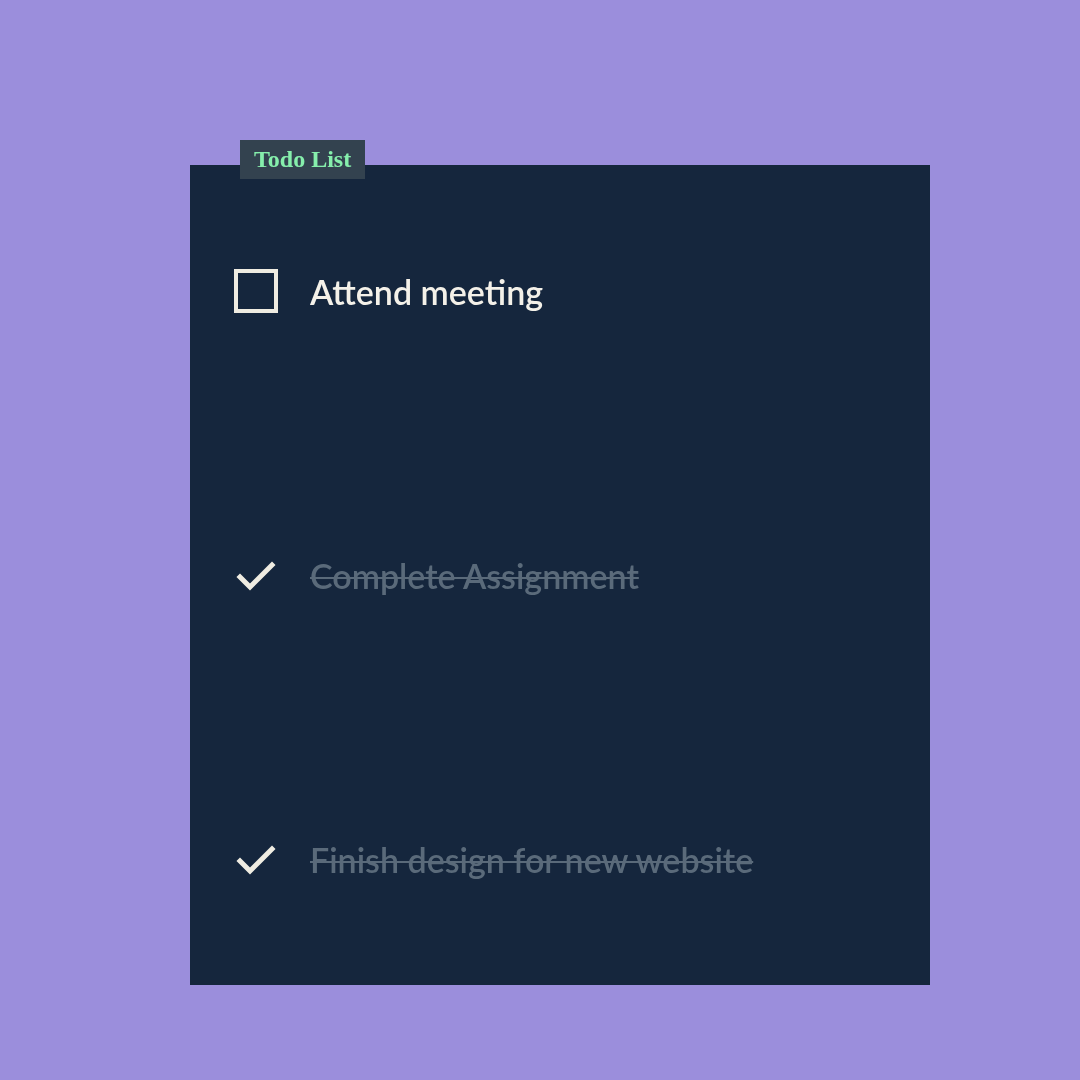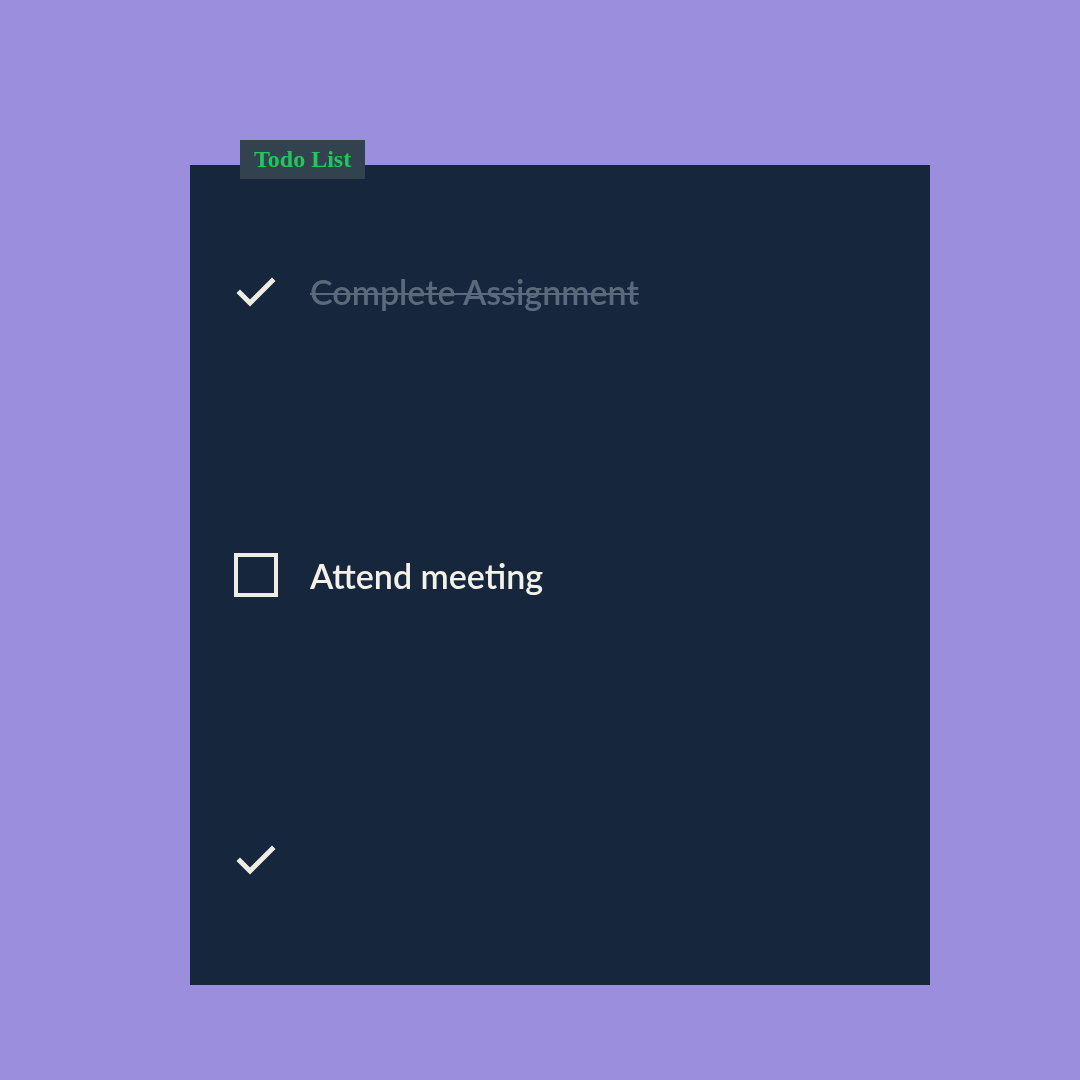--- a/index.html
+++ b/index.html
@@ -18,21 +18,21 @@
     width: 740px;
     height: 820px;
     background: #15263d;
     padding: 60px 40px 40px 40px;
   }
   .title-tab {
     position: absolute;
     left: 240px;
     top: 140px;
     background: #33424f;
-    color: #22c55e;
+    color: #86efac;
     font-family: Georgia, "Times New Roman", serif;
     font-weight: bold;
     font-size: 24px;
     padding: 6px 14px;
   }
   .list {
     display: flex;
     flex-direction: column;
     justify-content: space-between;
     height: 100%;
@@ -77,41 +77,42 @@
     text-decoration: line-through;
     text-decoration-thickness: 2px;
   }
 </style>
 </head>
 <body>
 
 <div class="card">
   <div class="list">
 
-    <div class="item done">
-      <span class="icon-slot">
-        <svg class="check-svg" viewBox="0 0 48 48">
-            <path d="M8 26 L18 36 L40 14"></path>
-          </svg>
-      </span>
-      <span class="label">Complete Assignment</span>
-    </div>
-
     <div class="item">
       <span class="icon-slot">
         <span class="checkbox"></span>
       </span>
       <span class="label">Attend meeting</span>
     </div>
 
     <div class="item done">
       <span class="icon-slot">
         <svg class="check-svg" viewBox="0 0 48 48">
             <path d="M8 26 L18 36 L40 14"></path>
           </svg>
       </span>
+      <span class="label">Complete Assignment</span>
+    </div>
+
+    <div class="item done">
+      <span class="icon-slot">
+        <svg class="check-svg" viewBox="0 0 48 48">
+            <path d="M8 26 L18 36 L40 14"></path>
+          </svg>
+      </span>
+      <span class="label">Finish design for new website</span>
     </div>
 
 
   </div>
 </div>
 
 <div class="title-tab">Todo List</div>
 
 </body></html>

